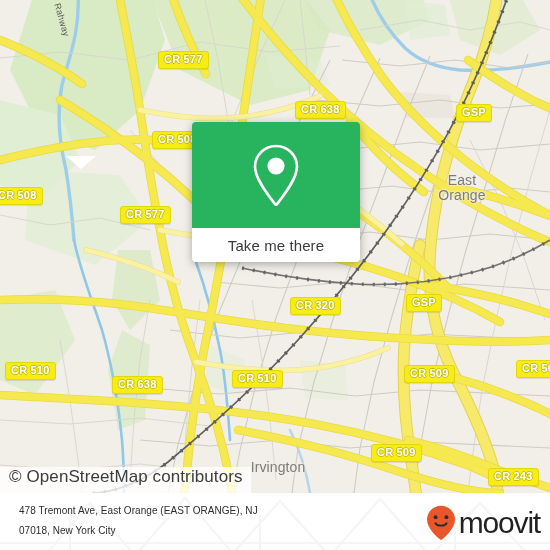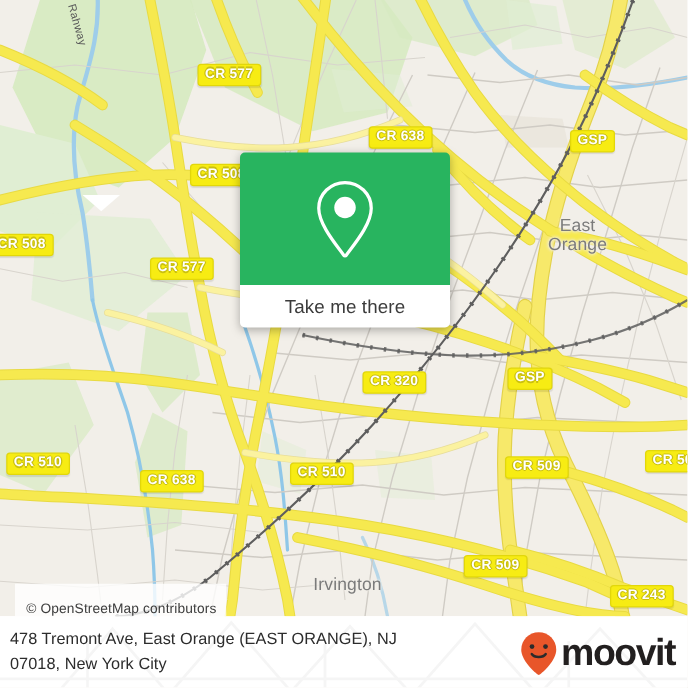--- a/index.html
+++ b/index.html
@@ -37,33 +37,33 @@
   #popup-foot { width:168px; height:34px; background:#ffffff;
       border-radius:0 0 4px 4px; display:flex; align-items:center;
       justify-content:center; }
   #popup-label { color:#3b3b3b; font-size:15px; letter-spacing:0.1px; }
   #popup-tail { position:absolute; left:66px; top:156px; width:0; height:0;
       border-left:15px solid transparent; border-right:15px solid transparent;
       border-top:13px solid #ffffff; }
 
   
   #attribution { position:absolute; left:0; top:467px; height:26px;
-      background:rgba(255,255,255,0.80); display:flex; align-items:flex-end;
-      padding:0 8px 0 9px; color:#3d3d3d; font-size:11px; letter-spacing:0.1px;margin-left:12px; }
+      background:rgba(255,255,255,0.80); display:flex; align-items:flex-start;
+      padding:0 8px 0 9px; color:#3d3d3d; font-size:17px; letter-spacing:0.1px; }
 
   
   #footer { position:absolute; left:0; top:493px; width:550px; height:57px;
       background:#ffffff; overflow:hidden; }
   #footer-watermark { position:absolute; left:0; top:-120px; width:550px;
       height:200px; opacity:0.55; }
-  #footer-text { position:absolute; left:8px; top:8px; width:390px;
-      color:#2c2c2c; font-size:13px; line-height:20px; letter-spacing:0.05px; }
+  #footer-text { position:absolute; left:19px; top:8px; width:390px;
+      color:#2c2c2c; font-size:10px; line-height:20px; letter-spacing:0.05px; }
   #brand { position:absolute; right:10px; top:12px; display:flex;
       align-items:center; gap:3px; }
-  #brand-word { color:#221f1f; font-size:30px; font-weight:bold;
+  #brand-word { color:#221f1f; font-size:30px; font-weight:normal;
       letter-spacing:-1.2px; line-height:30px; }
 </style>
 </head>
 <body>
 
 <div id="app">
 
   <div id="map-area">
 
     <svg id="map-svg" width="550" height="493" viewBox="0 0 550 493">

